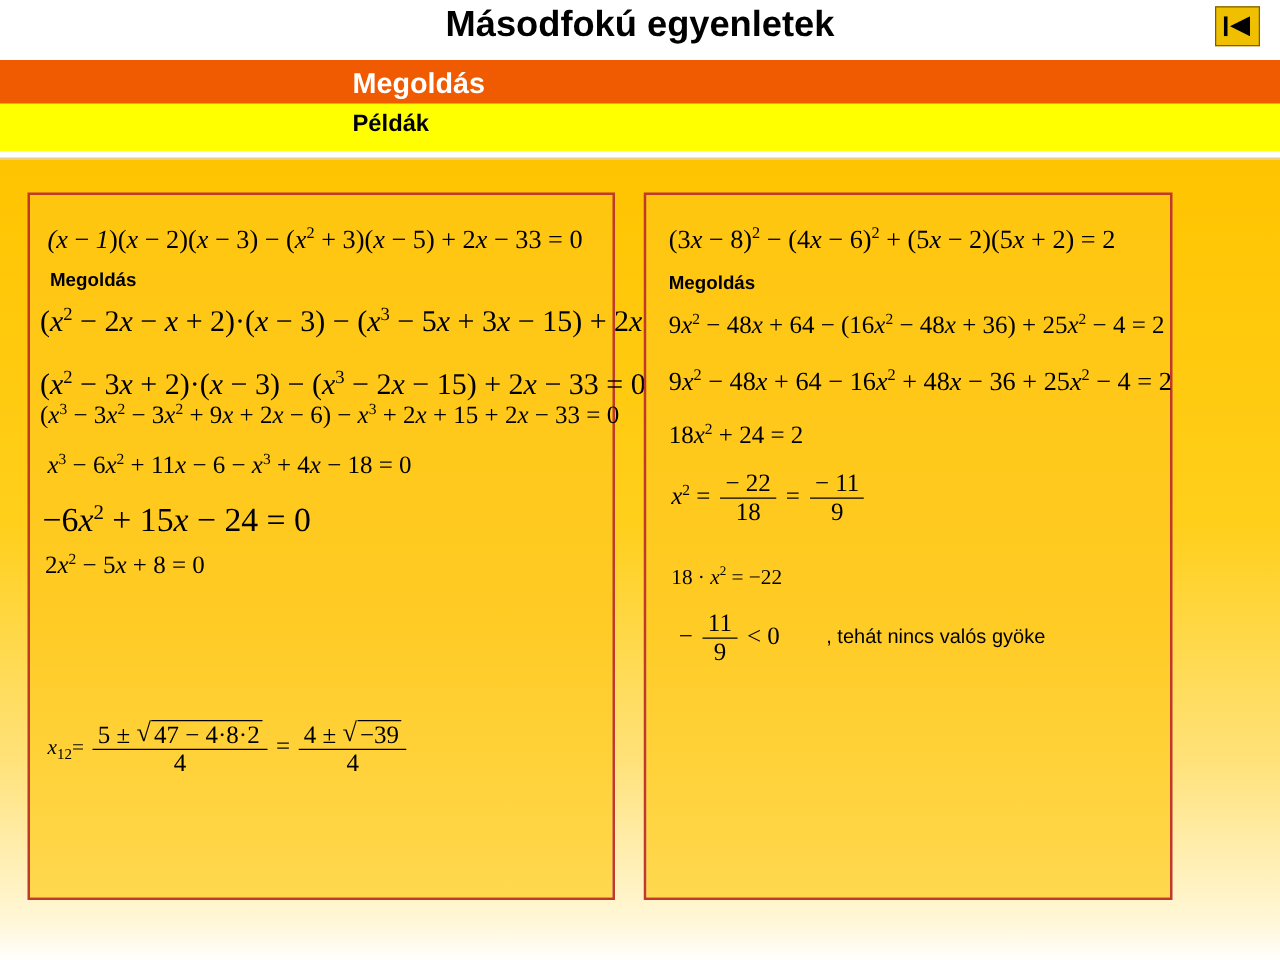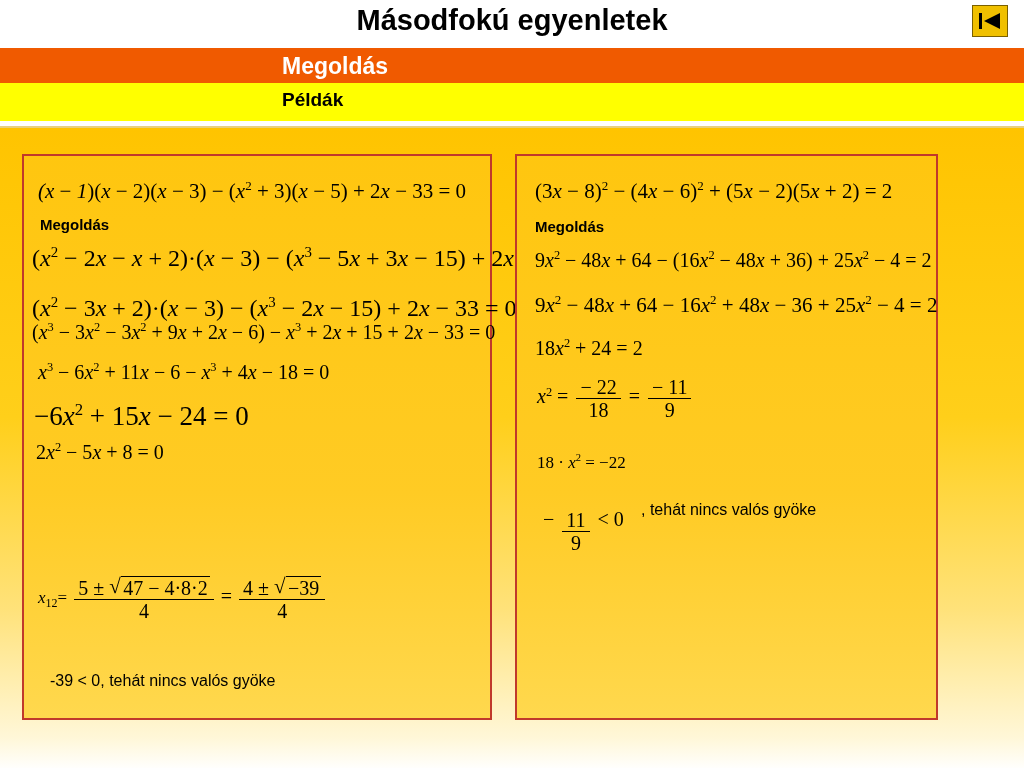--- a/index.html
+++ b/index.html
@@ -169,21 +169,21 @@
 
   
   .r0 { left: 18px; top: 22px;  font-size: 21px; }
   .r1 { left: 18px; top: 62px; }
   .r2 { left: 18px; top: 92px;  font-size: 20px; }
   .r3 { left: 18px; top: 136px; font-size: 21px; }
   .r4 { left: 18px; top: 180px; font-size: 20px; }
   .r5 { left: 20px; top: 220px; font-size: 20px; }
   .r6 { left: 20px; top: 296px; font-size: 17px; }
   .r7 { left: 26px; top: 332px; font-size: 20px; }
-  .r8 { left: 124px; top: 345px; }
+  .r8 { left: 144px; top: 345px; }
 </style>
 </head>
 <body>
 
 <div class="slide">
 
   <div class="title-row">
     <div class="slide-title">Másodfokú egyenletek</div>
     <div class="back-button">
       <span>
@@ -243,21 +243,20 @@
           <span class="num">5 ± <span class="sqrt"><span class="rad">47 − 4·8·2</span></span></span>
           <span class="den">4</span>
         </span>
         <span style="font-size:20px;">=</span>
         <span class="frac" style="font-size:20px;">
           <span class="num">4 ± <span class="sqrt"><span class="rad">−39</span></span></span>
           <span class="den">4</span>
         </span>
       </div>
 
-      <div class="row note" style="left:26px; top:516px;">-39 &lt; 0, tehát nincs valós gyöke</div>
     </div>
 
     <div class="panel right">
 
       <div class="row r0 math">
         (3<span class="mi">x</span> − 8)<sup class="exp">2</sup> − (4<span class="mi">x</span> − 6)<sup class="exp">2</sup> + (5<span class="mi">x</span> − 2)(5<span class="mi">x</span> + 2) = 2
       </div>
 
       <div class="row r1 solved-label">Megoldás</div>
 
@@ -285,21 +284,21 @@
           <span class="den">9</span>
         </span>
       </div>
 
       <div class="row r6 math">
         18 · <span class="mi">x</span><sup class="exp">2</sup> = −22
       </div>
 
       <div class="row r7 math">
         −
-        <span class="frac" style="font-size:20px;margin-top:21px;">
+        <span class="frac" style="font-size:20px;">
           <span class="num">11</span>
           <span class="den">9</span>
         </span>
         &lt; 0
       </div>
 
       <div class="row r8 note">, tehát nincs valós gyöke</div>
     </div>
 
   </div>

